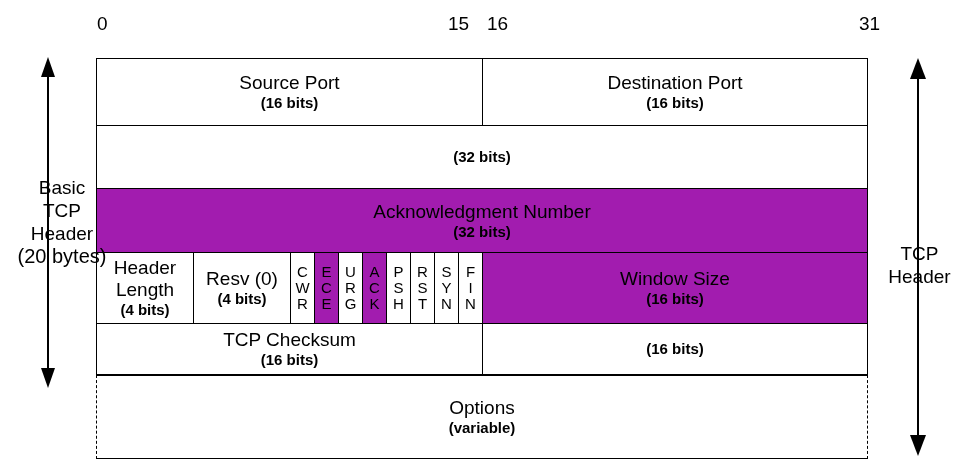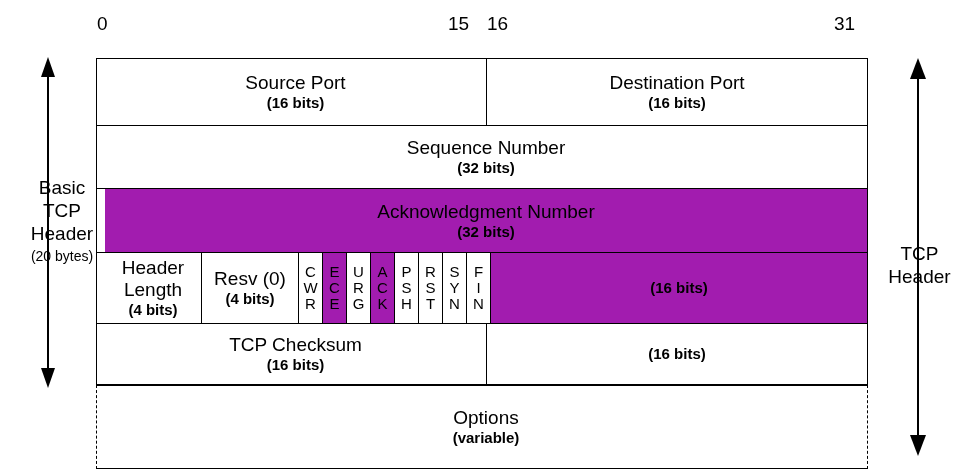--- a/index.html
+++ b/index.html
@@ -22,37 +22,36 @@
     position: absolute;
     top: 14px;
     font-size: 19px;
     line-height: 20px;
     color: #000;
     white-space: nowrap;
   }
   .bit-0  { left: 97px;  }
   .bit-15 { left: 448px; }
   .bit-16 { left: 487px; }
-  .bit-31 { left: 834px; }
+  .bit-31 { left: 859px; }
 
   
   .header-table {
     position: absolute;
     left: 96px;
     top: 58px;
     width: 772px;
   }
   .row {
     position: relative;
     box-sizing: border-box;
     border-left: 1.5px solid #000;
     border-right: 1.5px solid #000;
     border-top: 1.5px solid #000;
     display: flex;
-    padding-left: 8px;
   }
   .row.last-solid { border-bottom: 1.5px solid #000; }
 
   .cell {
     box-sizing: border-box;
     display: flex;
     flex-direction: column;
     align-items: center;
     justify-content: center;
     text-align: center;
@@ -70,21 +69,21 @@
     font-weight: bold;
   }
   .cell.divider-left { border-left: 1.5px solid #000; }
   .shaded { background: #a21caf; }
 
   
   .r-ports   { height: 67px; }
   .r-seq     { height: 63px; }
   .r-ack     { height: 64px; }
   .r-flags   { height: 71px; }
-  .r-cksum   { height: 62px; }
+  .r-cksum   { height: 52px; }
   .r-options {
     height: 84px;
     border-left: 1.5px dashed #000;
     border-right: 1.5px dashed #000;
     border-top: 1.5px solid #000;
     border-bottom: 1.5px solid #000;
   }
 
   .half { width: 50%; }
   .full { width: 100%; }
@@ -109,21 +108,21 @@
   .f-window { flex: 1 1 auto; }
 
   
   .side-label {
     position: absolute;
     text-align: center;
     font-size: 19px;
     line-height: 23px;
     white-space: nowrap;
   }
-  .side-label .small { font-size: 14px; }
+  .side-label .small { font-size: 20px; }
 
   .left-label  { left: 0px;   top: 176px; width: 92px; margin-left: 16px; }
   .right-label { left: 874px; top: 242px; width: 91px; }
 
   .arrow-svg { position: absolute; }
   .arrow-left  { left: 30px;  top: 55px; }
   .arrow-right { left: 898px; top: 55px; }
 </style>
 </head>
 <body>
@@ -143,21 +142,20 @@
       <div class="size">(16 bits)</div>
     </div>
     <div class="cell half divider-left">
       <div class="name">Destination Port</div>
       <div class="size">(16 bits)</div>
     </div>
   </div>
 
   <div class="row r-seq">
     <div class="cell full">
-      <div class="name">Sequence Number</div>
       <div class="size">(32 bits)</div>
     </div>
   </div>
 
   <div class="row r-ack">
     <div class="cell full shaded">
       <div class="name">Acknowledgment Number</div>
       <div class="size">(32 bits)</div>
     </div>
   </div>
@@ -209,20 +207,21 @@
       <span>Y</span>
       <span>N</span>
     </div>
     <div class="flag">
       <span>F</span>
       <span>I</span>
       <span>N</span>
     </div>
 
     <div class="cell f-window shaded divider-left">
+      <div class="name">Window Size</div>
       <div class="size">(16 bits)</div>
     </div>
   </div>
 
   <div class="row r-cksum last-solid">
     <div class="cell half">
       <div class="name">TCP Checksum</div>
       <div class="size">(16 bits)</div>
     </div>
     <div class="cell half divider-left">

